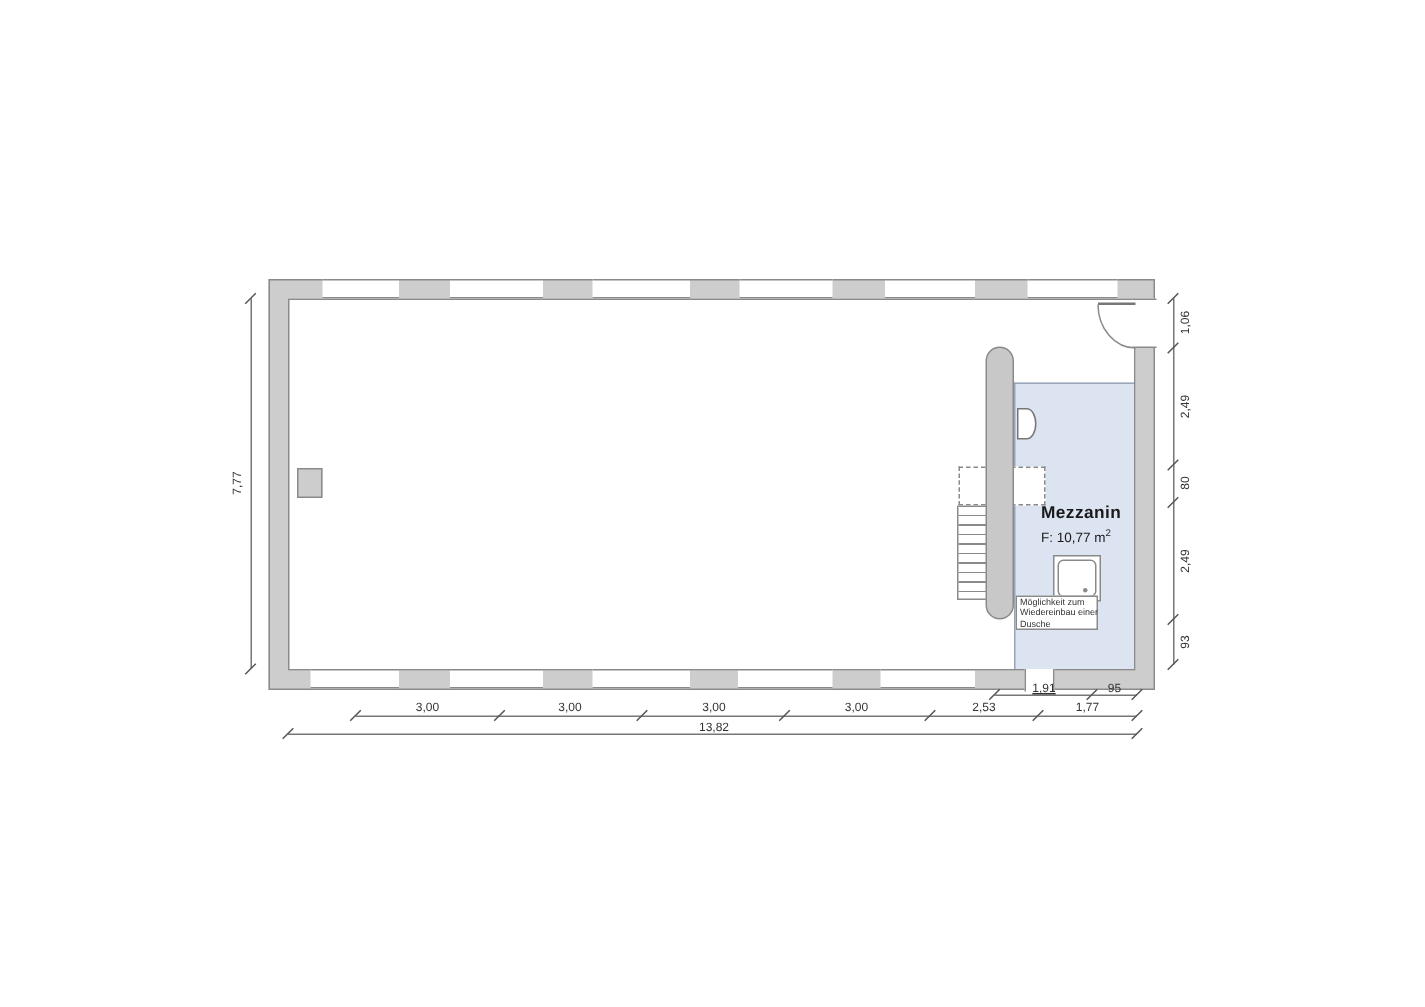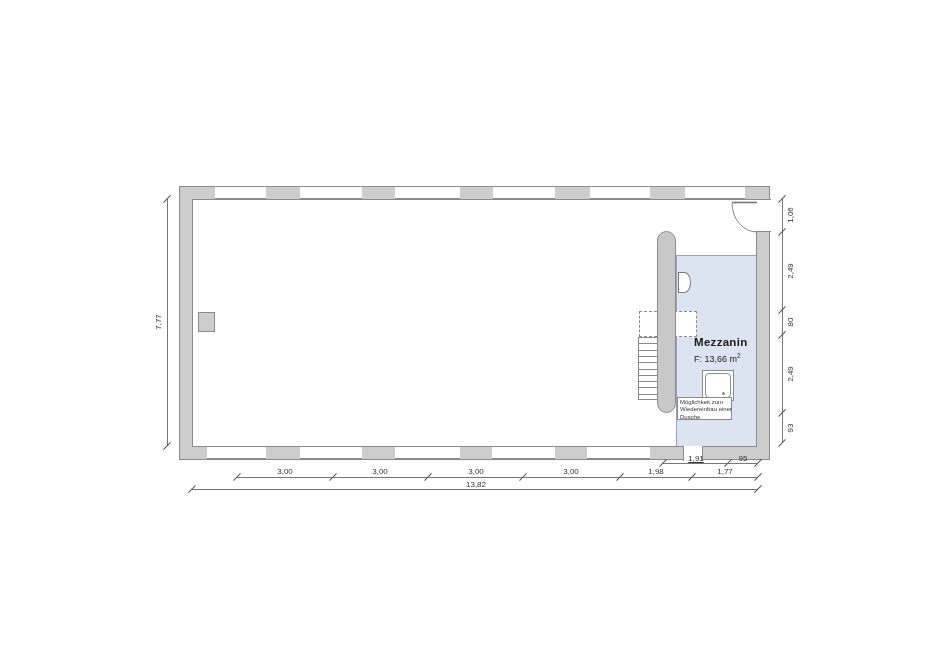--- a/index.html
+++ b/index.html
@@ -81,41 +81,41 @@
   <div class="abs shower-drain" style="left:722px;top:392px;width:3px;height:3px;"></div>
 
   <div class="abs column" style="left:198px;top:312px;width:17px;height:20px;"></div>
 
   <svg class="abs" style="left:0;top:0;width:950px;height:671px;">
     <line x1="732" y1="202.5" x2="757" y2="202.5" stroke="#777" stroke-width="1.6"></line>
     <path d="M 732 203 A 25 29 0 0 0 757 232" fill="none" stroke="#8a8a8a" stroke-width="1"></path>
   </svg>
 
   <div class="abs room-name" style="left:694px;top:336px;">Mezzanin</div>
-  <div class="abs room-area" style="left:694px;top:352px;"><span>F:  13,66 m</span><sup>2</sup></div>
+  <div class="abs room-area" style="left:694px;top:352px;"><span>F:  10,77 m</span><sup>2</sup></div>
 
   <div class="abs note" style="left:677px;top:397px;width:55px;height:23px;">
     <div>Möglichkeit zum</div>
     <div>Wiedereinbau einer</div>
     <div>Dusche</div>
   </div>
 
   <div class="abs dl-h" style="left:237px;top:477px;width:521px;"></div>
   <div class="abs tick" style="left:237px;top:477px;"></div>
   <div class="abs tick" style="left:333px;top:477px;"></div>
   <div class="abs tick" style="left:428px;top:477px;"></div>
   <div class="abs tick" style="left:523px;top:477px;"></div>
   <div class="abs tick" style="left:620px;top:477px;"></div>
   <div class="abs tick" style="left:692px;top:477px;"></div>
   <div class="abs tick" style="left:758px;top:477px;"></div>
   <div class="abs dimtext" style="left:285px;top:467px;">3,00</div>
   <div class="abs dimtext" style="left:380px;top:467px;">3,00</div>
   <div class="abs dimtext" style="left:476px;top:467px;">3,00</div>
   <div class="abs dimtext" style="left:571px;top:467px;">3,00</div>
-  <div class="abs dimtext" style="left:656px;top:467px;">1,98</div>
+  <div class="abs dimtext" style="left:656px;top:467px;">2,53</div>
   <div class="abs dimtext" style="left:725px;top:467px;">1,77</div>
 
   <div class="abs dl-h" style="left:663px;top:463px;width:95px;"></div>
   <div class="abs tick" style="left:663px;top:463px;"></div>
   <div class="abs tick" style="left:728px;top:463px;"></div>
   <div class="abs tick" style="left:758px;top:463px;"></div>
   <div class="abs dimtext" style="left:696px;top:454px;text-decoration:underline;">1,91</div>
   <div class="abs dimtext" style="left:743px;top:454px;">95</div>
 
   <div class="abs dl-h" style="left:192px;top:489px;width:566px;"></div>

